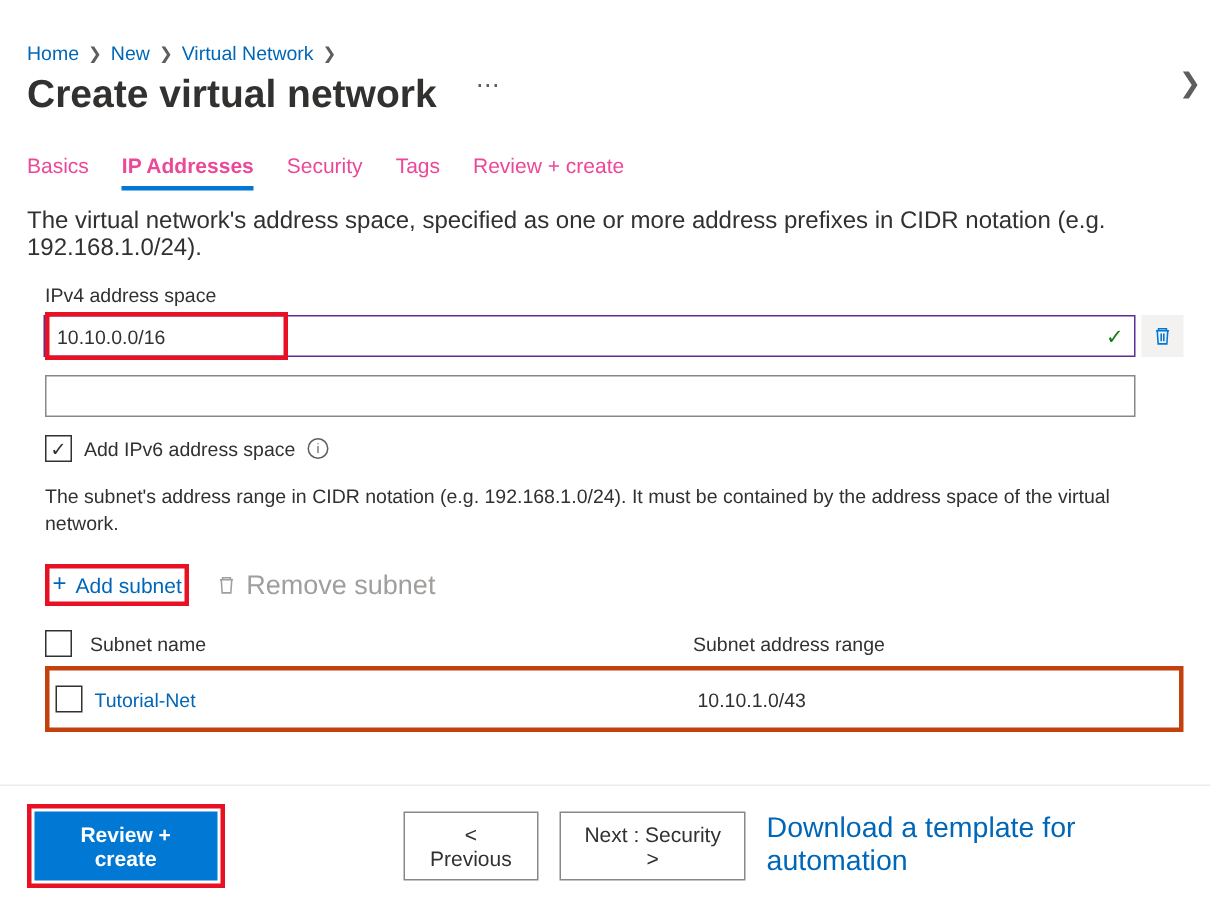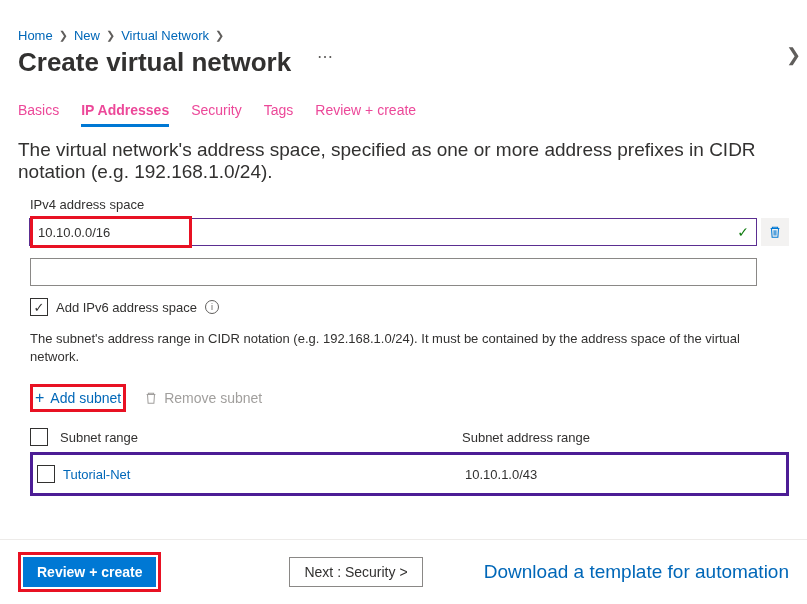--- a/index.html
+++ b/index.html
@@ -16,21 +16,21 @@
     .content { padding: 8px 18px 0 18px; }
     .breadcrumb { display: flex; align-items: center; gap: 6px; margin-bottom: 4px; font-size: 13px; margin-top: 20px; }
     .breadcrumb a { color: #0067b8; text-decoration: none; cursor: pointer; }
     .bc-chevron { color: #605e5c; font-size: 11px; }
     .title-row { display: flex; align-items: flex-start; gap: 26px; margin-bottom: 18px; }
     h1 { font-size: 26px; font-weight: 600; color: #323130; }
     .title-menu { color: #605e5c; font-size: 16px; letter-spacing: 1px; cursor: pointer; }
     .tabs { display: flex; gap: 22px; border-bottom: 0px; margin-bottom: 12px; }
     .tab { padding: 6px 0; font-size: 14px; color: #ec4899; cursor: pointer; }
     .tab.active { font-weight: 600; border-bottom: 3px solid #0078d4; }
-    .desc { font-size: 19px; color: #323130; margin-bottom: 14px; }
+    .desc { font-size: 16px; color: #323130; margin-bottom: 14px; }
     .label { font-size: 13px; color: #323130; margin-bottom: 4px; padding-left: 12px; }
     .input-group { display: flex; align-items: center; margin-bottom: 10px; padding-left: 12px; }
     .text-input {
       flex: 1; height: 28px; border: 1px solid #8a8886; padding: 0 8px;
       font-size: 13px; color: #323130; background: #fff;
     }
     .text-input.valid { border-color: #5b2e91; padding-right: 36px; }
     .input-wrap { position: relative; flex: 1; display: flex; }
     .check-icon { position: absolute; right: 8px; top: 50%; transform: translateY(-50%); color: #107c10; font-size: 14px; }
     .delete-btn { width: 28px; height: 28px; display: flex; align-items: center; justify-content: center; color: #0078d4; cursor: pointer; background: #f3f2f1; border: none; margin-left: 4px; }
@@ -42,21 +42,21 @@
     }
     .info-icon {
       width: 14px; height: 14px; border: 1px solid #605e5c; border-radius: 50%;
       display: inline-flex; align-items: center; justify-content: center;
       font-size: 9px; color: #605e5c; cursor: pointer;
     }
     .subnet-desc { font-size: 13px; color: #323130; margin: 0 0 18px 12px; line-height: 1.4; max-width: 740px; }
     .subnet-actions { display: flex; gap: 18px; margin-left: 12px; margin-bottom: 10px; align-items: center; }
     .add-subnet { color: #0067b8; display: flex; align-items: center; gap: 6px; cursor: pointer; font-size: 14px; }
     .plus-icon { font-size: 16px; font-weight: 400; }
-    .remove-subnet { color: #a19f9d; display: flex; align-items: center; gap: 6px; font-size: 14px; }
+    .remove-subnet { color: #a19f9d; display: flex; align-items: center; gap: 6px; font-size: 18px; }
     .table-wrap { margin-left: 12px; }
     .table-header { display: flex; align-items: center; padding: 6px 0; border-bottom: 0; }
     .col-check { width: 30px; }
     .col-name { width: 370px; font-size: 13px; color: #323130; }
     .col-range { flex: 1; font-size: 13px; color: #323130; margin-left: 32px; }
     .table-row { display: flex; align-items: center; padding: 10px 0; }
     .row-check { width: 18px; height: 18px; border: 1px solid #323130; cursor: pointer; }
     .subnet-link { color: #0067b8; cursor: pointer; }
     .footer {
       position: absolute; left: 0; right: 0; bottom: 0;
@@ -68,21 +68,21 @@
       font-size: 14px; cursor: pointer; font-weight: 600;
     }
     .btn-secondary {
       background: #fff; color: #323130; border: 1px solid #8a8886;
       padding: 6px 14px; font-size: 14px; cursor: pointer;
     }
     .footer-link { color: #0067b8; cursor: pointer; margin-left: auto; font-size: 19px; }
     .footer-spacer { width: 100px; }
     .hl-red { border: 3px solid #e81123; padding: 2px; display: inline-block; }
     .hl-wrap-input { border: 3px solid #e81123; padding: 1px; display: inline-flex; }
-    .hl-row { border: 3px solid #4c1d95; }
+    .hl-row { border: 3px solid #c2410c; }
     .chevrons { position: absolute; right: 6px; top: 44px; color: #605e5c; font-size: 18px; }
     .trash-svg { width: 14px; height: 14px; }
   </style>
 </head>
 <body>
 
 <div class="content">
   <div class="breadcrumb">
     <a>Home</a>
     <span class="bc-chevron">❯</span>
@@ -149,33 +149,34 @@
       </svg>
       <span>Remove subnet</span>
     </span>
   </div>
 
   <div class="table-wrap">
     <div class="table-header">
       <div class="col-check">
           <div class="row-check"></div>
         </div>
-      <div class="col-name">Subnet range</div>
+      <div class="col-name">Subnet name</div>
       <div class="col-range">Subnet address range</div>
     </div>
     <div class="table-row hl-row" style="padding-left:4px;">
       <div class="col-check" style="width:26px;">
           <div class="row-check"></div>
         </div>
       <div class="col-name"><span class="subnet-link">Tutorial-Net</span></div>
       <div class="col-range">10.10.1.0/43</div>
     </div>
   </div>
 </div>
 
 <div class="footer">
   <span class="hl-red">
     <button class="btn-primary">Review + create</button>
   </span>
   <span class="footer-spacer"></span>
+  <button class="btn-secondary">&lt;  Previous</button>
   <button class="btn-secondary">Next : Security  &gt;</button>
   <a class="footer-link">Download a template for automation</a>
 </div>
 
 </body></html>

